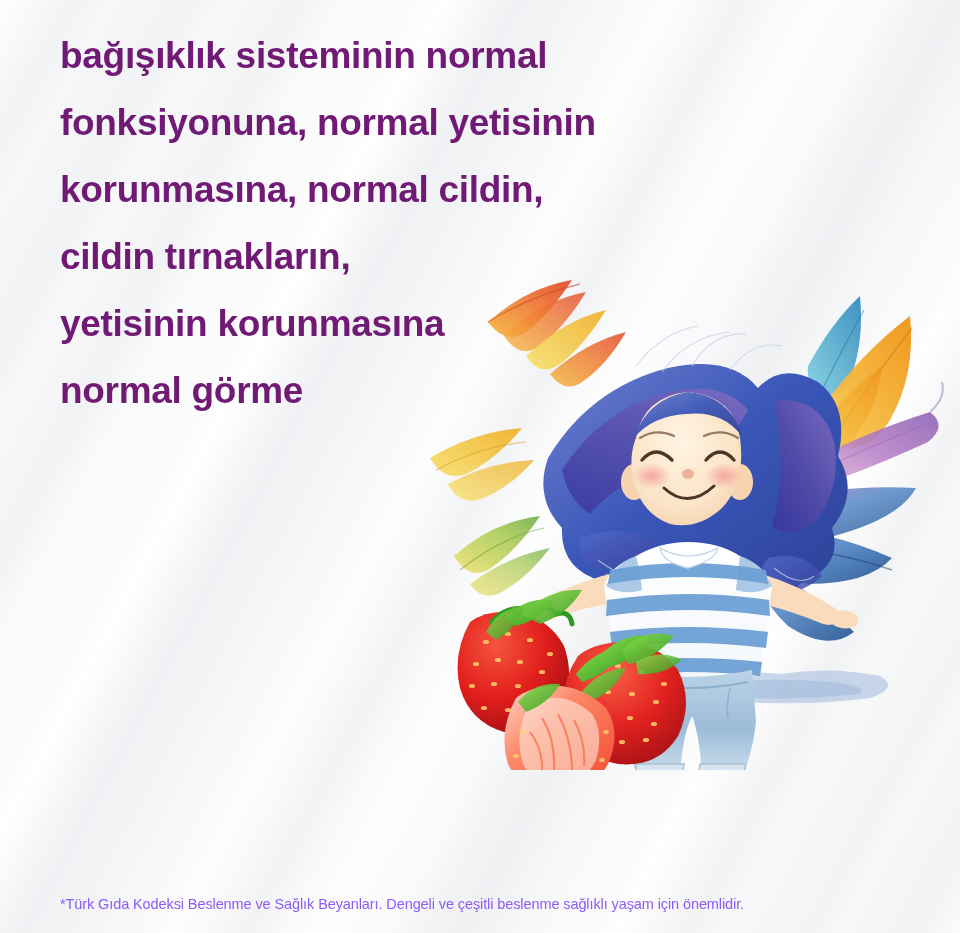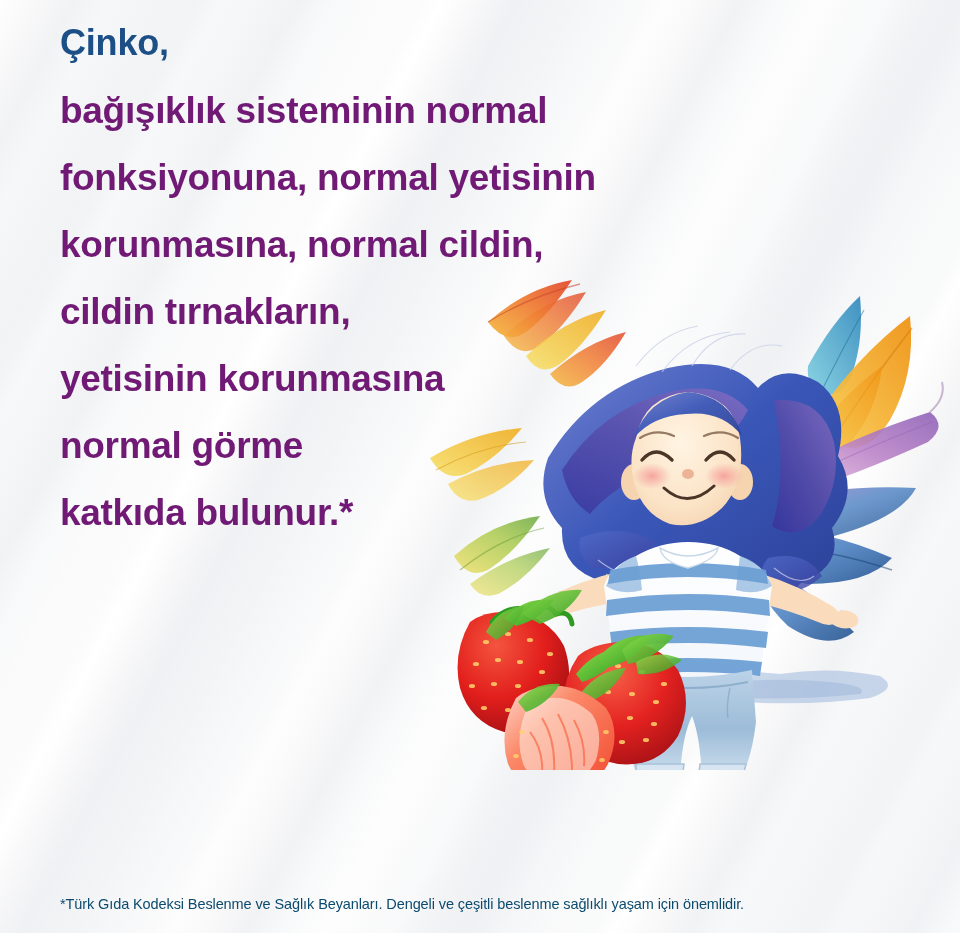--- a/index.html
+++ b/index.html
@@ -79,21 +79,21 @@
     white-space:nowrap;
   }
   .body-lines div{ height:67px; }
 
   
   .footnote{
     position:absolute;
     left:60px;
     top:896px;
     font-size:14.5px;
-    color:#0c4a6e;
+    color:#8b5cf6;
     letter-spacing:-0.1px;
     white-space:nowrap;
   }
 
   
   .illus{
     position:absolute;
     left:430px; top:270px;
     width:530px; height:500px;
   }
@@ -415,27 +415,25 @@
           <ellipse cx="150" cy="514" rx="2.8" ry="2"></ellipse>
             <ellipse cx="172" cy="490" rx="2.8" ry="2"></ellipse>
           <ellipse cx="176" cy="462" rx="2.8" ry="2"></ellipse>
         </g>
         <path d="M88 432 Q104 412 130 414 Q118 434 96 442 Z" fill="url(#gLeaf)" opacity=".9"></path>
       </g>
     </svg>
   </div>
 
   <div class="copy">
-    <div class="headline">Çinko,</div>
     <div class="body-lines">
       <div>bağışıklık sisteminin normal</div>
       <div>fonksiyonuna, normal yetisinin</div>
       <div>korunmasına, normal cildin,</div>
       <div>cildin tırnakların,</div>
       <div>yetisinin korunmasına</div>
       <div>normal görme</div>
-      <div>katkıda bulunur.*</div>
     </div>
   </div>
 
   <div class="footnote">*Türk Gıda Kodeksi Beslenme ve Sağlık Beyanları. Dengeli ve çeşitli beslenme sağlıklı yaşam için önemlidir.</div>
 
 </div>
 
 </body></html>

